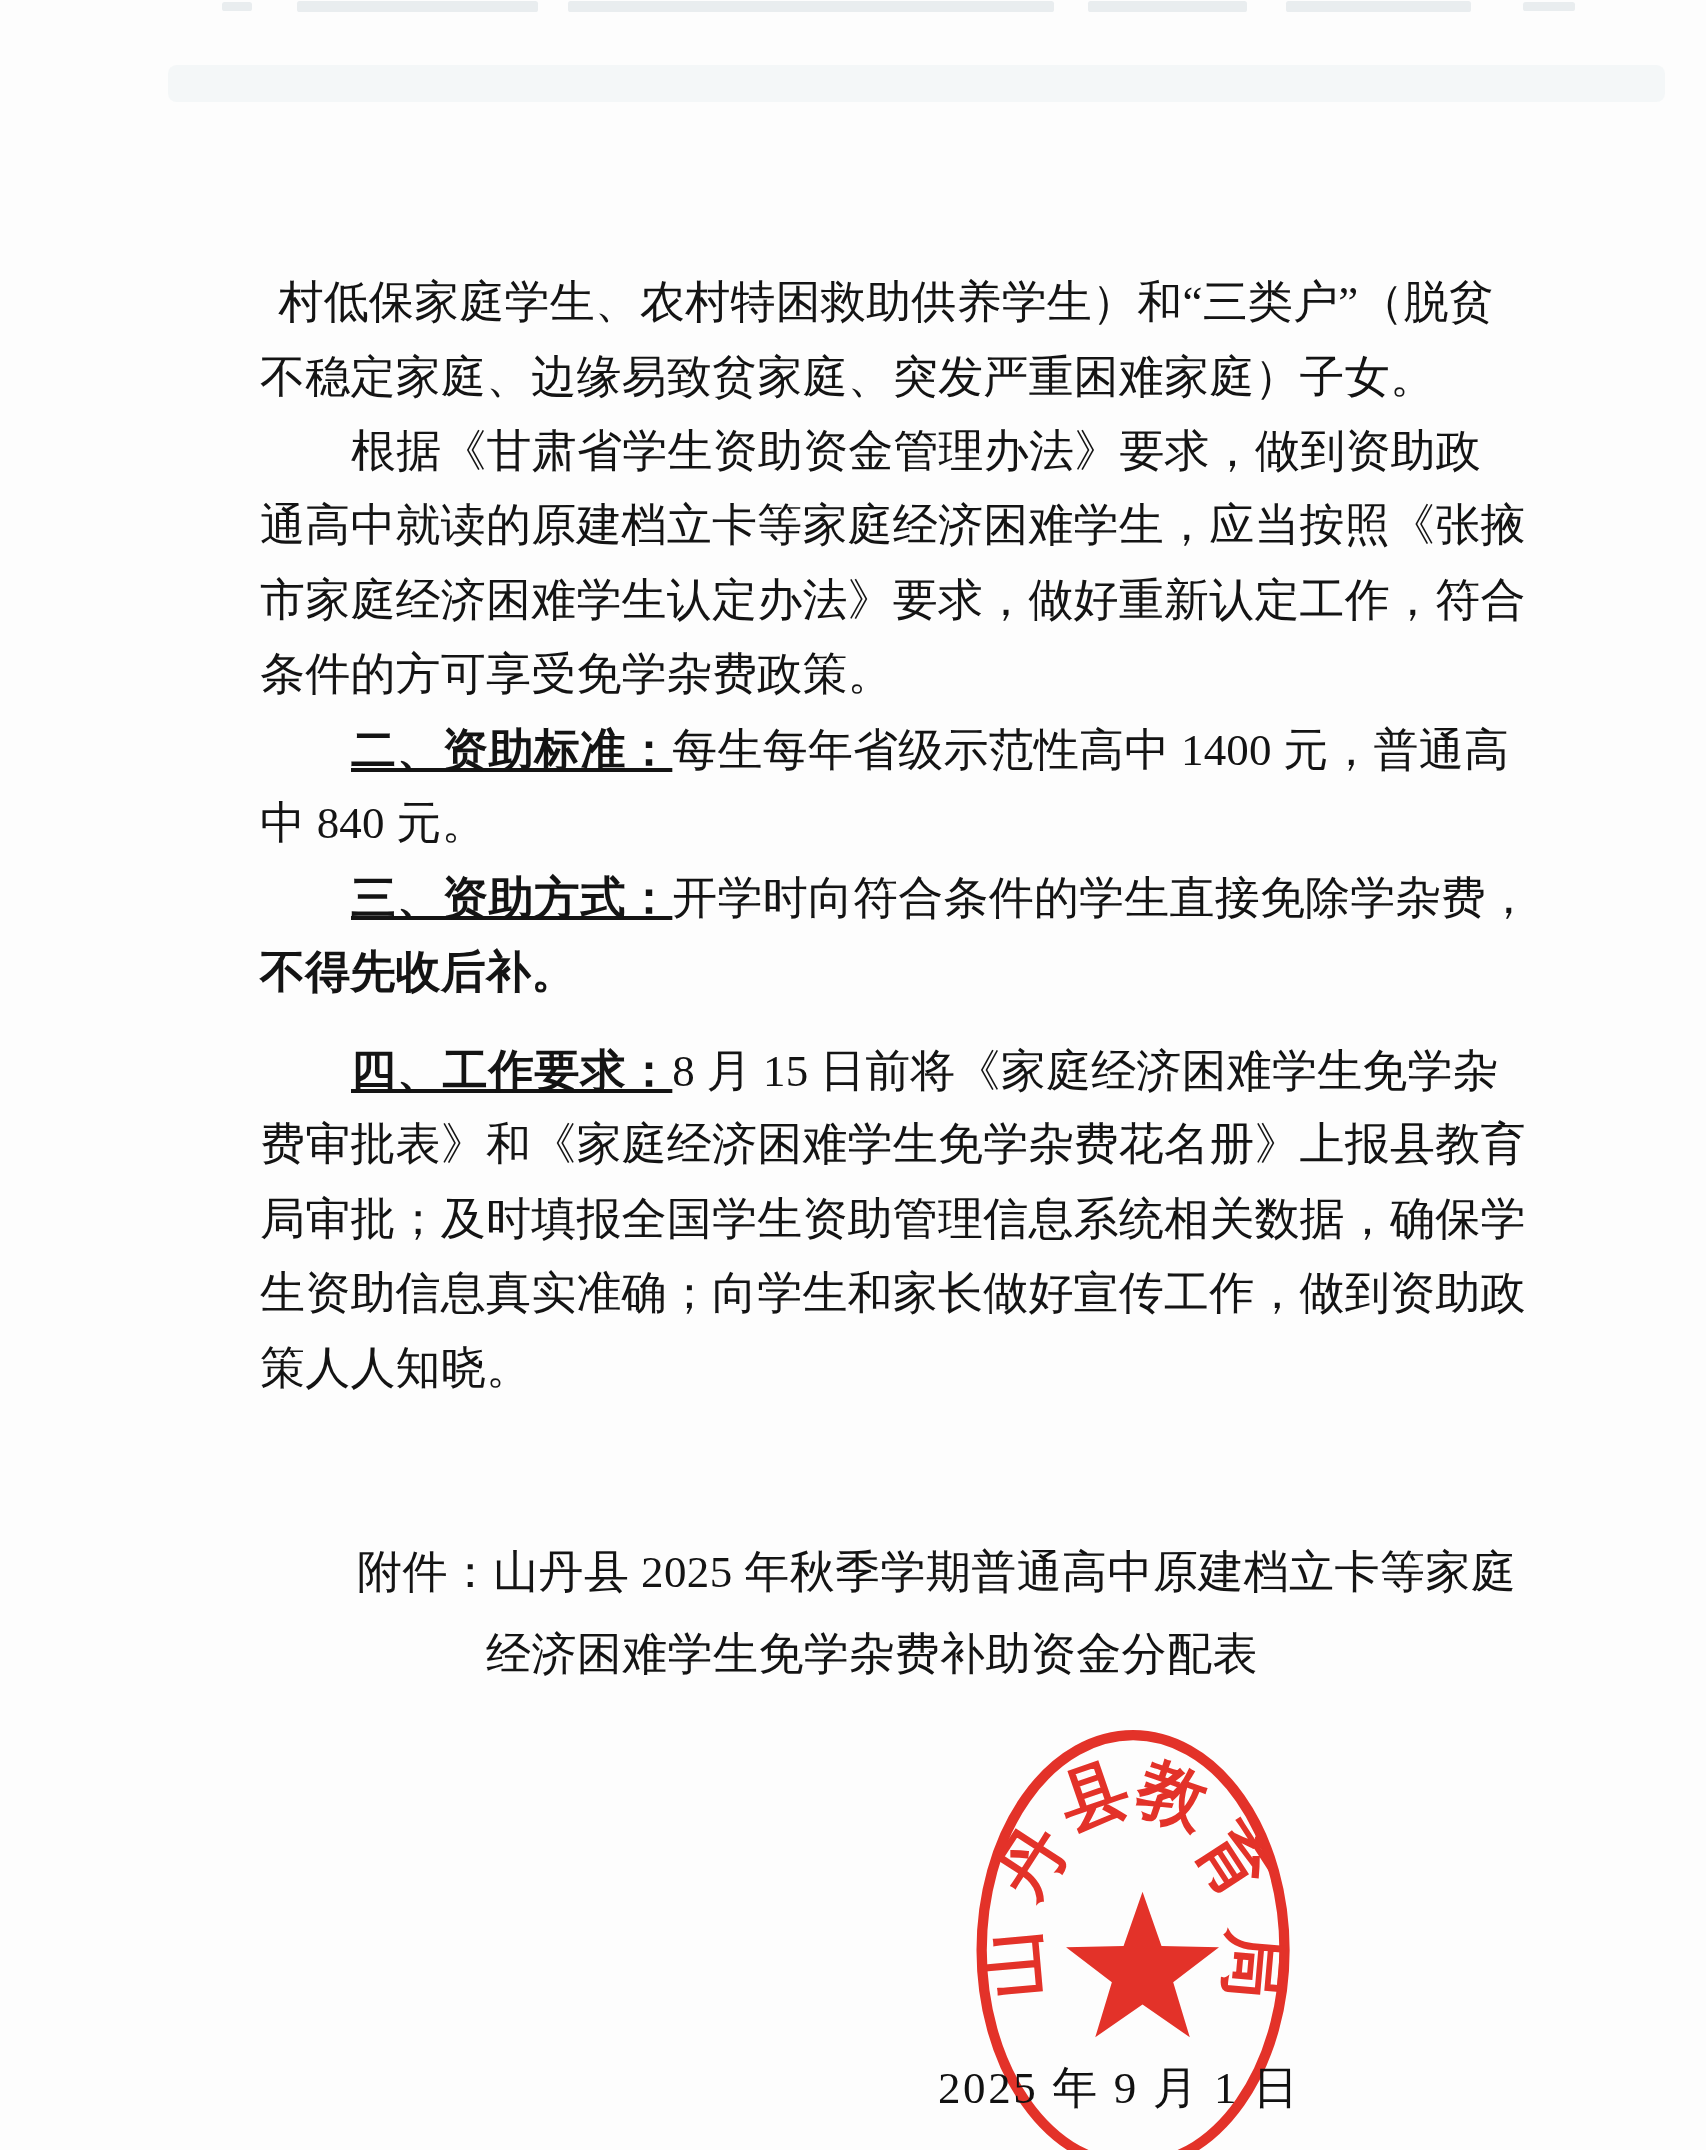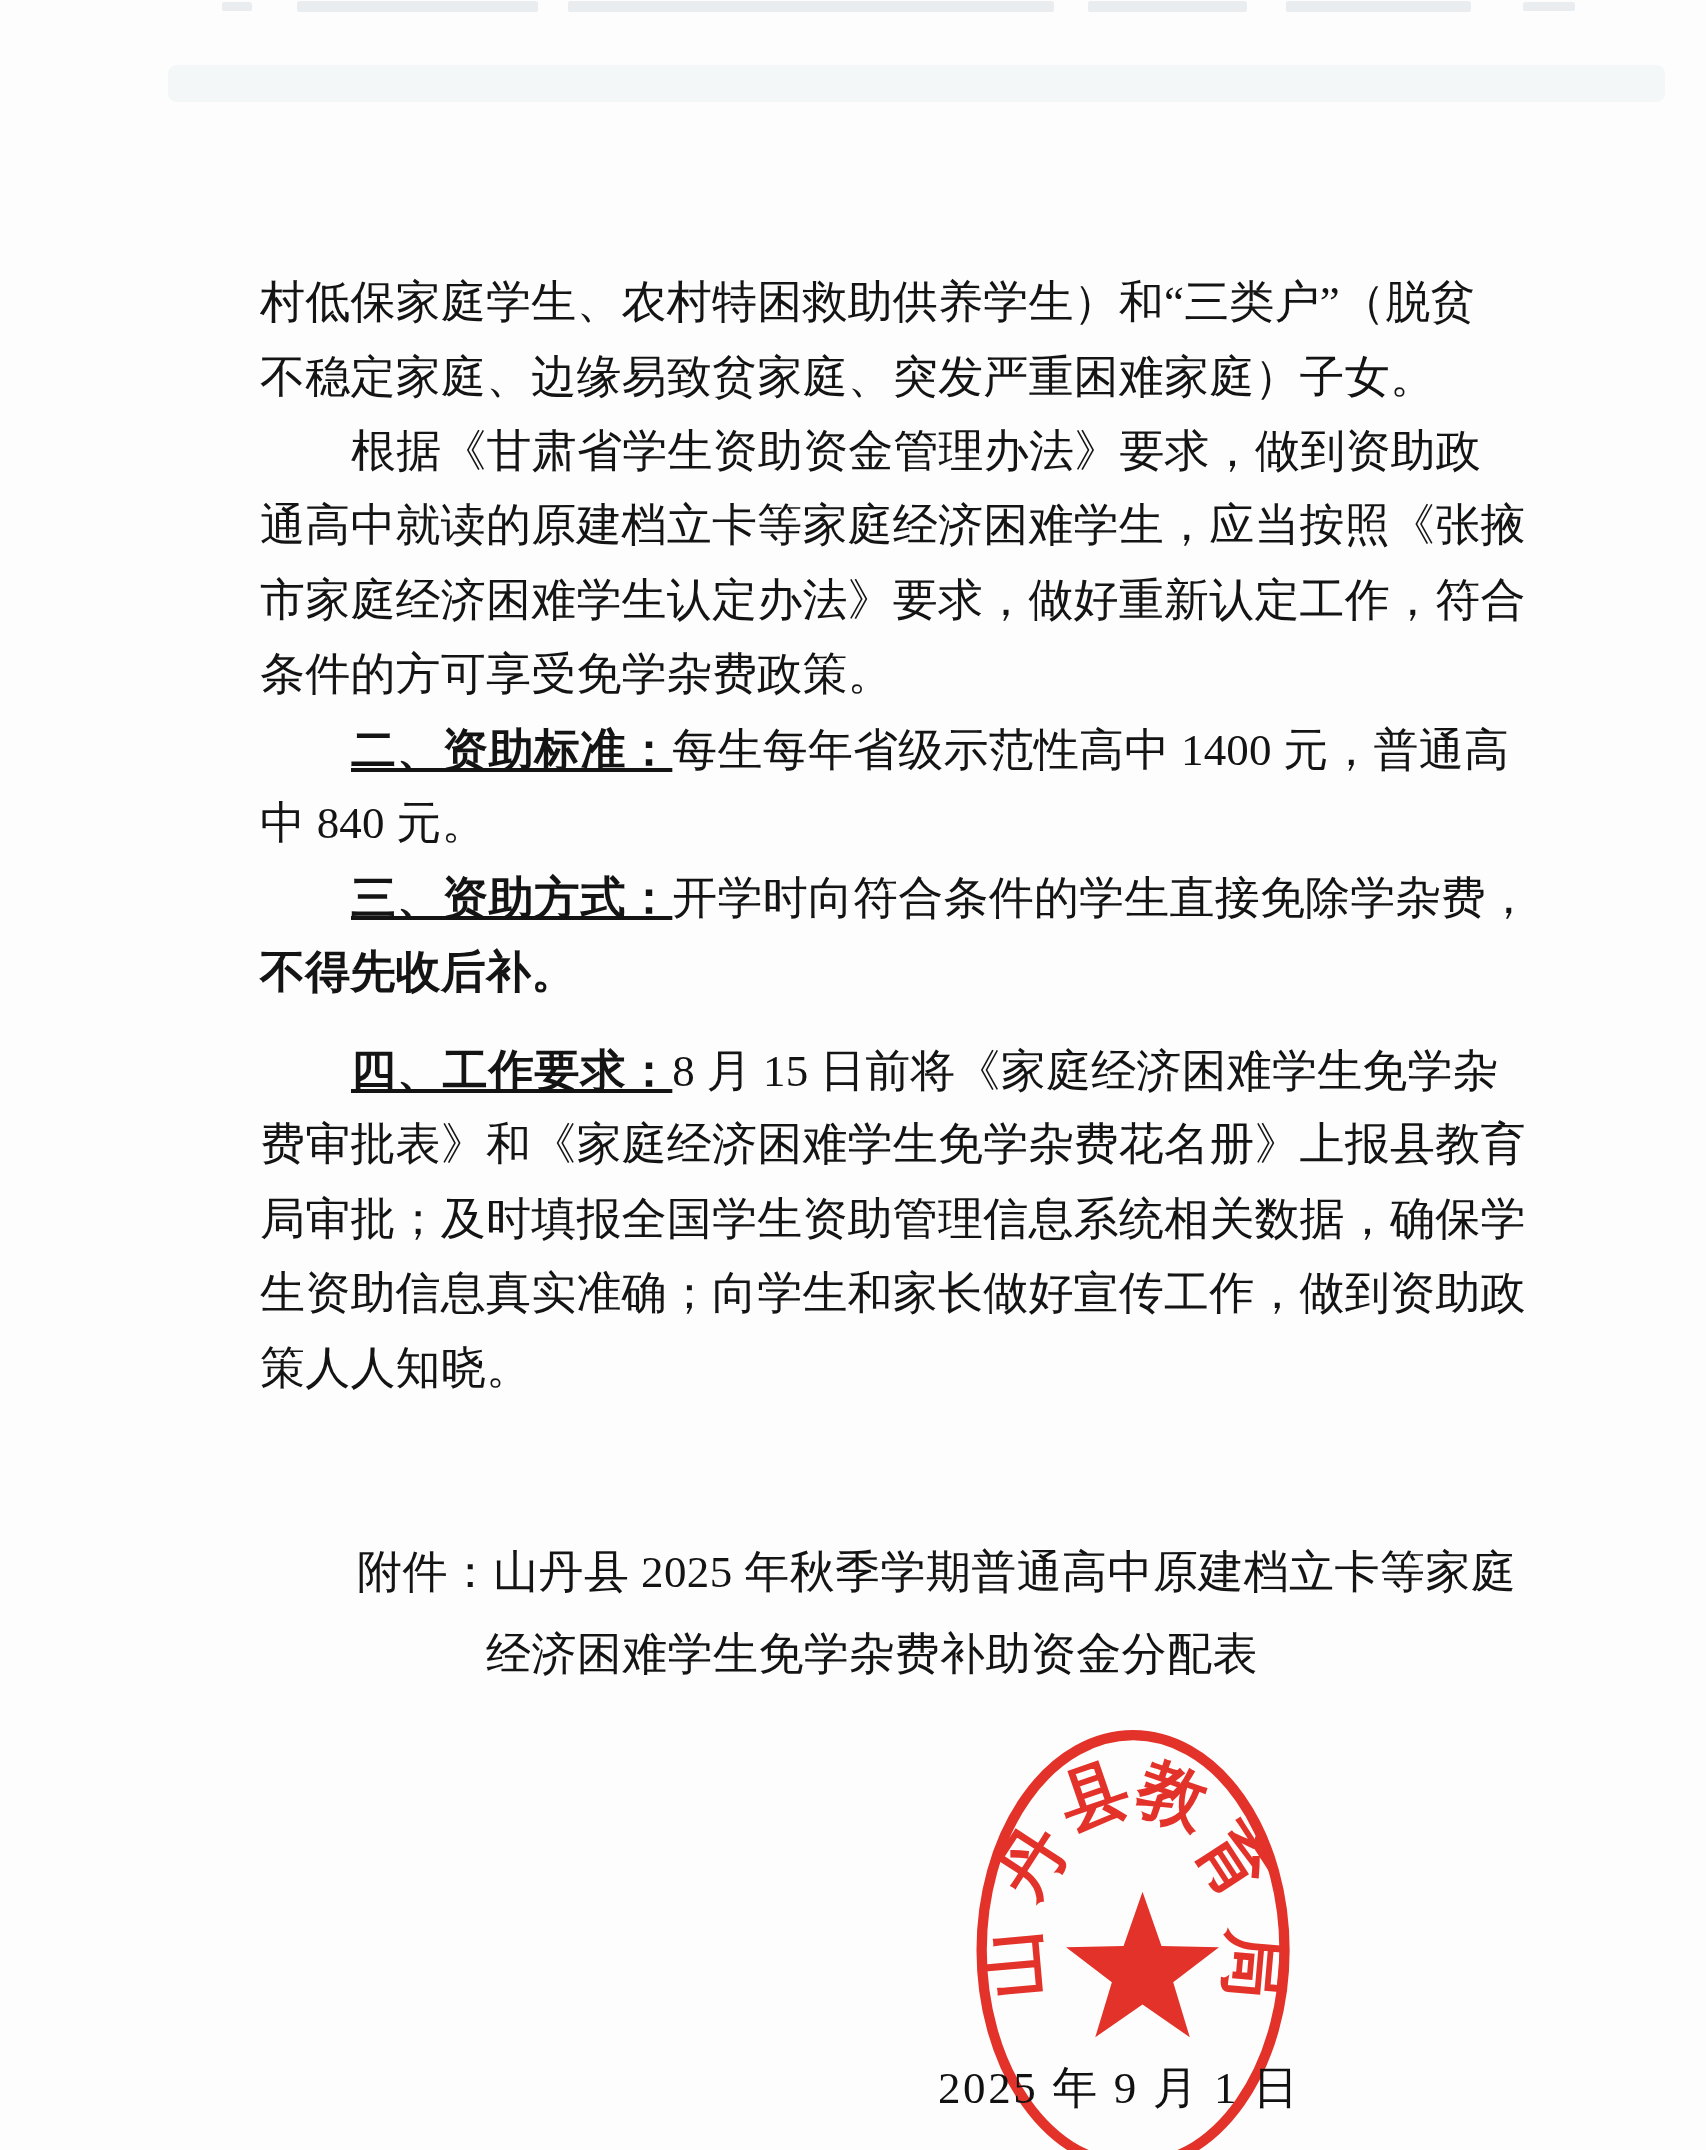--- a/index.html
+++ b/index.html
@@ -48,21 +48,21 @@
     <div class="top-dash" style="left:222px;top:1.7px;width:30px;height:9.5px;"></div>
     <div class="top-dash" style="left:297px;top:0.9px;width:241px;height:11.2px;"></div>
     <div class="top-dash" style="left:568px;top:0.9px;width:486px;height:11.2px;"></div>
     <div class="top-dash" style="left:1088px;top:1.3px;width:159px;height:10.3px;"></div>
     <div class="top-dash" style="left:1286px;top:1.3px;width:185px;height:10.3px;"></div>
     <div class="top-dash" style="left:1523px;top:2.2px;width:52px;height:8.6px;"></div>
     <div class="top-band" style="left:168px;top:65px;width:1497px;height:37px;"></div>
   </div>
 
   <div id="body-lines">
-      <div class="bline" style="top: 270px;"><span>村低保家庭学生、农村特困救助供养学生）和“三类户”（脱贫</span></div>
+      <div class="bline" style="top: 270px; text-align: right;"><span>村低保家庭学生、农村特困救助供养学生）和“三类户”（脱贫</span></div>
       <div class="bline" style="top: 345px;"><span>不稳定家庭、边缘易致贫家庭、突发严重困难家庭）子女。</span></div>
       <div class="bline" style="top: 419px; text-indent: 91px;"><span>根据《甘肃省学生资助资金管理办法》要求，做到资助政</span></div>
       <div class="bline" style="top: 493px;"><span>通高中就读的原建档立卡等家庭经济困难学生，应当按照《张掖</span></div>
       <div class="bline" style="top: 568px;"><span>市家庭经济困难学生认定办法》要求，做好重新认定工作，符合</span></div>
       <div class="bline" style="top: 642px;"><span>条件的方可享受免学杂费政策。</span></div>
       <div class="bline" style="top: 717px; text-indent: 91px;"><span class="hd">二、资助标准：</span><span>每生每年省级示范性高中 1400 元，普通高</span></div>
       <div class="bline" style="top: 791px;"><span>中 840 元。</span></div>
       <div class="bline" style="top: 865px; text-indent: 91px;"><span class="hd">三、资助方式：</span><span>开学时向符合条件的学生直接免除学杂费，</span></div>
       <div class="bline" style="top: 940px; font-weight: bold;"><span>不得先收后补。</span></div>
       <div class="bline" style="top: 1038px; text-indent: 91px;"><span class="hd">四、工作要求：</span><span>8 月 15 日前将《家庭经济困难学生免学杂</span></div>

